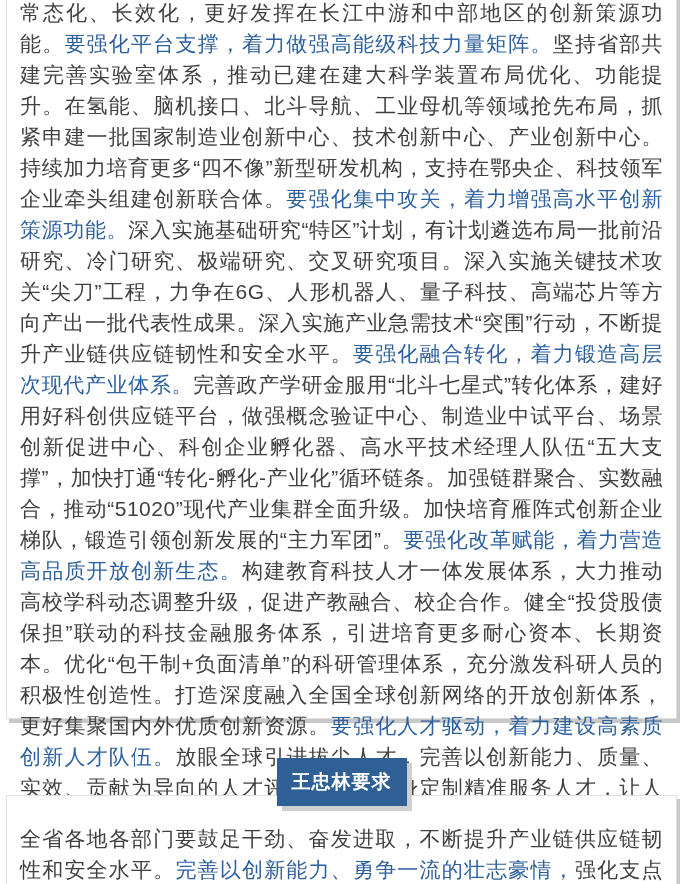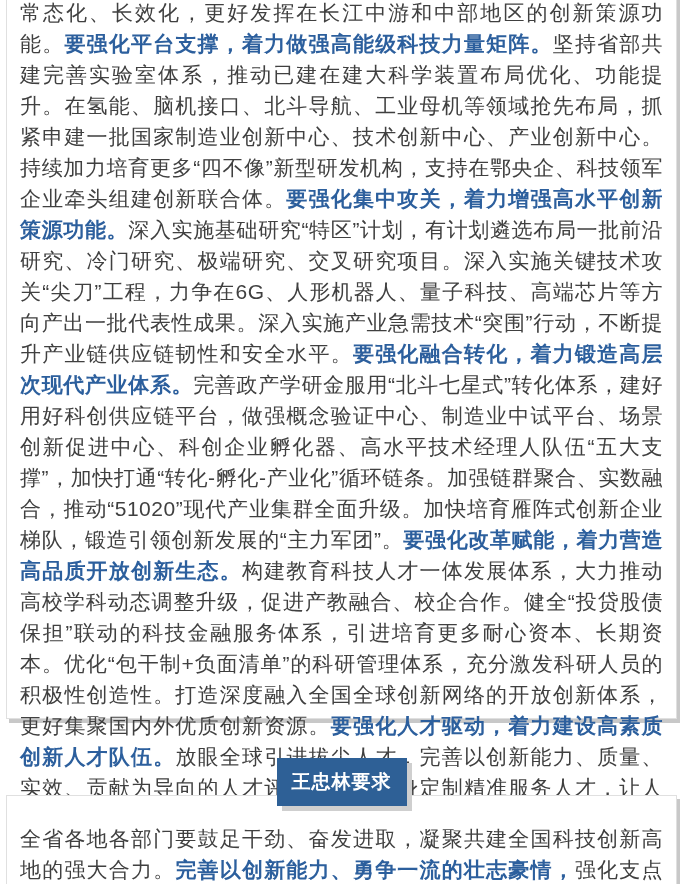--- a/index.html
+++ b/index.html
@@ -41,21 +41,21 @@
     margin: 0;
     font-size: 21px;
     line-height: 31px;
     color: #404040;
     text-align: justify;
     letter-spacing: 0.5px;
     word-break: break-all;
   }
   .em-run {
     color: #2c5f9d;
-    font-weight: bold;
+    font-weight: normal;
   }
   .banner {
     position: absolute;
     top: 758px;
     left: 50%;
     transform: translateX(-50%);
     height: 48px;
     padding: 0 15px;
     display: flex;
     align-items: center;
@@ -79,16 +79,16 @@
 
   <section class="card card-top">
     <p class="body-text"><span class="normal-run">常态化、长效化，更好发挥在长江中游和中部地区的创新策源功能。</span><span class="em-run">要强化平台支撑，着力做强高能级科技力量矩阵。</span><span class="normal-run">坚持省部共建完善实验室体系，推动已建在建大科学装置布局优化、功能提升。在氢能、脑机接口、北斗导航、工业母机等领域抢先布局，抓紧申建一批国家制造业创新中心、技术创新中心、产业创新中心。持续加力培育更多“四不像”新型研发机构，支持在鄂央企、科技领军企业牵头组建创新联合体。</span><span class="em-run">要强化集中攻关，着力增强高水平创新策源功能。</span><span class="normal-run">深入实施基础研究“特区”计划，有计划遴选布局一批前沿研究、冷门研究、极端研究、交叉研究项目。深入实施关键技术攻关“尖刀”工程，力争在6G、人形机器人、量子科技、高端芯片等方向产出一批代表性成果。深入实施产业急需技术“突围”行动，不断提升产业链供应链韧性和安全水平。</span><span class="em-run">要强化融合转化，着力锻造高层次现代产业体系。</span><span class="normal-run">完善政产学研金服用“北斗七星式”转化体系，建好用好科创供应链平台，做强概念验证中心、制造业中试平台、场景创新促进中心、科创企业孵化器、高水平技术经理人队伍“五大支撑”，加快打通“转化-孵化-产业化”循环链条。加强链群聚合、实数融合，推动“51020”现代产业集群全面升级。加快培育雁阵式创新企业梯队，锻造引领创新发展的“主力军团”。</span><span class="em-run">要强化改革赋能，着力营造高品质开放创新生态。</span><span class="normal-run">构建教育科技人才一体发展体系，大力推动高校学科动态调整升级，促进产教融合、校企合作。健全“投贷股债保担”联动的科技金融服务体系，引进培育更多耐心资本、长期资本。优化“包干制+负面清单”的科研管理体系，充分激发科研人员的积极性创造性。打造深度融入全国全球创新网络的开放创新体系，更好集聚国内外优质创新资源。</span><span class="em-run">要强化人才驱动，着力建设高素质创新人才队伍。</span><span class="normal-run">放眼全球引进拔尖人才，完善以创新能力、质量、实效、贡献为导向的人才评价机制。量身定制精准服务人才，让人才愿意来、留得住、发展好。</span></p>
   </section>
 
   <div class="banner">
     <span class="banner-label">王忠林要求</span>
   </div>
 
   <section class="card card-bottom">
-    <p class="body-text"><span class="normal-run">全省各地各部门要鼓足干劲、奋发进取，凝聚共建全国科技创新高地的强大合力。</span><span class="em-run">完善以创新能力、勇争一流的壮志豪情，</span><span class="normal-run">强化支点意识、高地意识，抬升发</span></p>
+    <p class="body-text"><span class="normal-run">全省各地各部门要鼓足干劲、奋发进取，不断提升产业链供应链韧性和安全水平。</span><span class="em-run">完善以创新能力、勇争一流的壮志豪情，</span><span class="normal-run">强化支点意识、高地意识，抬升发</span></p>
   </section>
 
 </div>
 
 </body></html>

